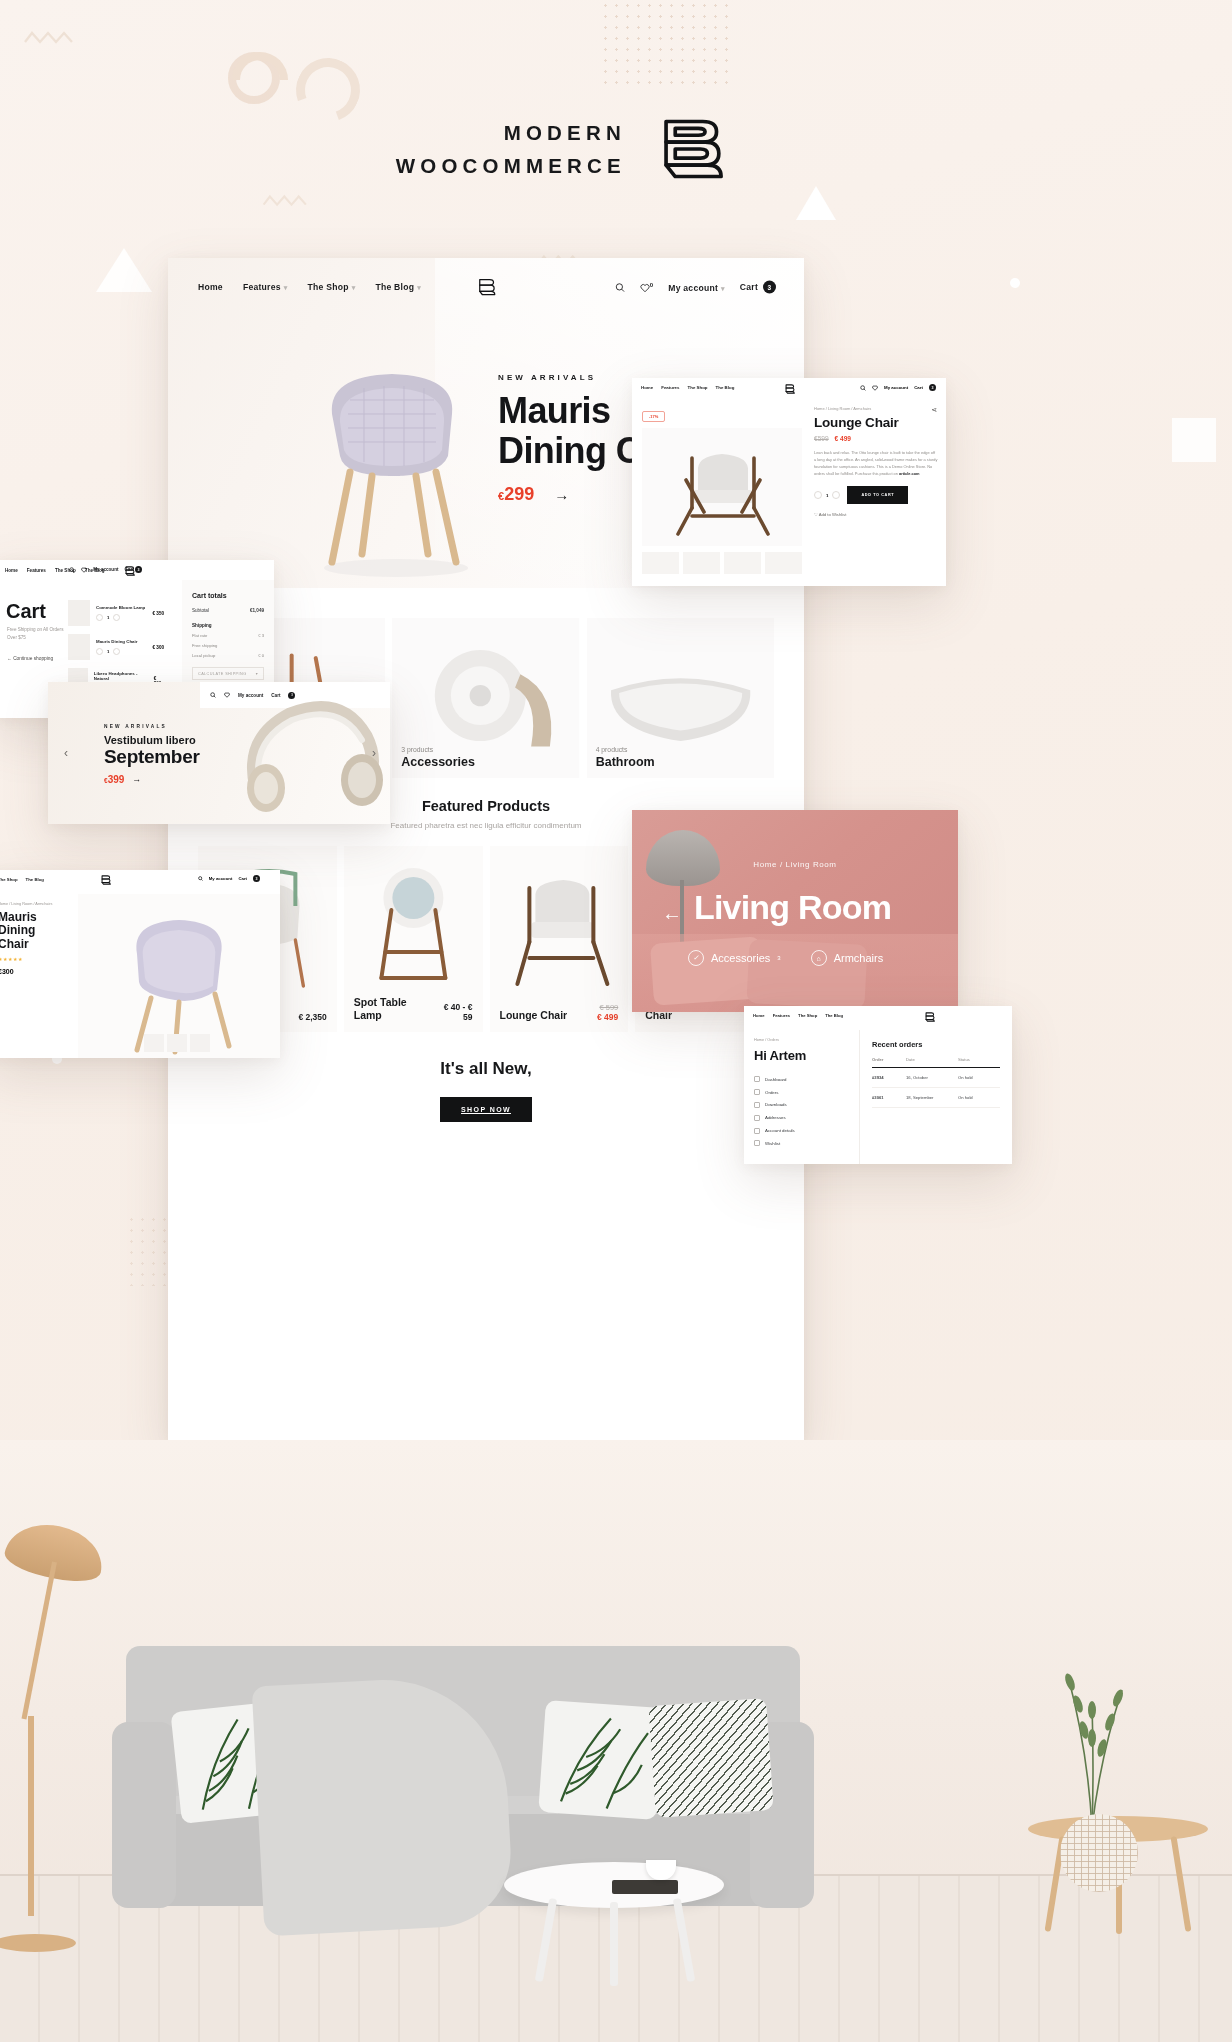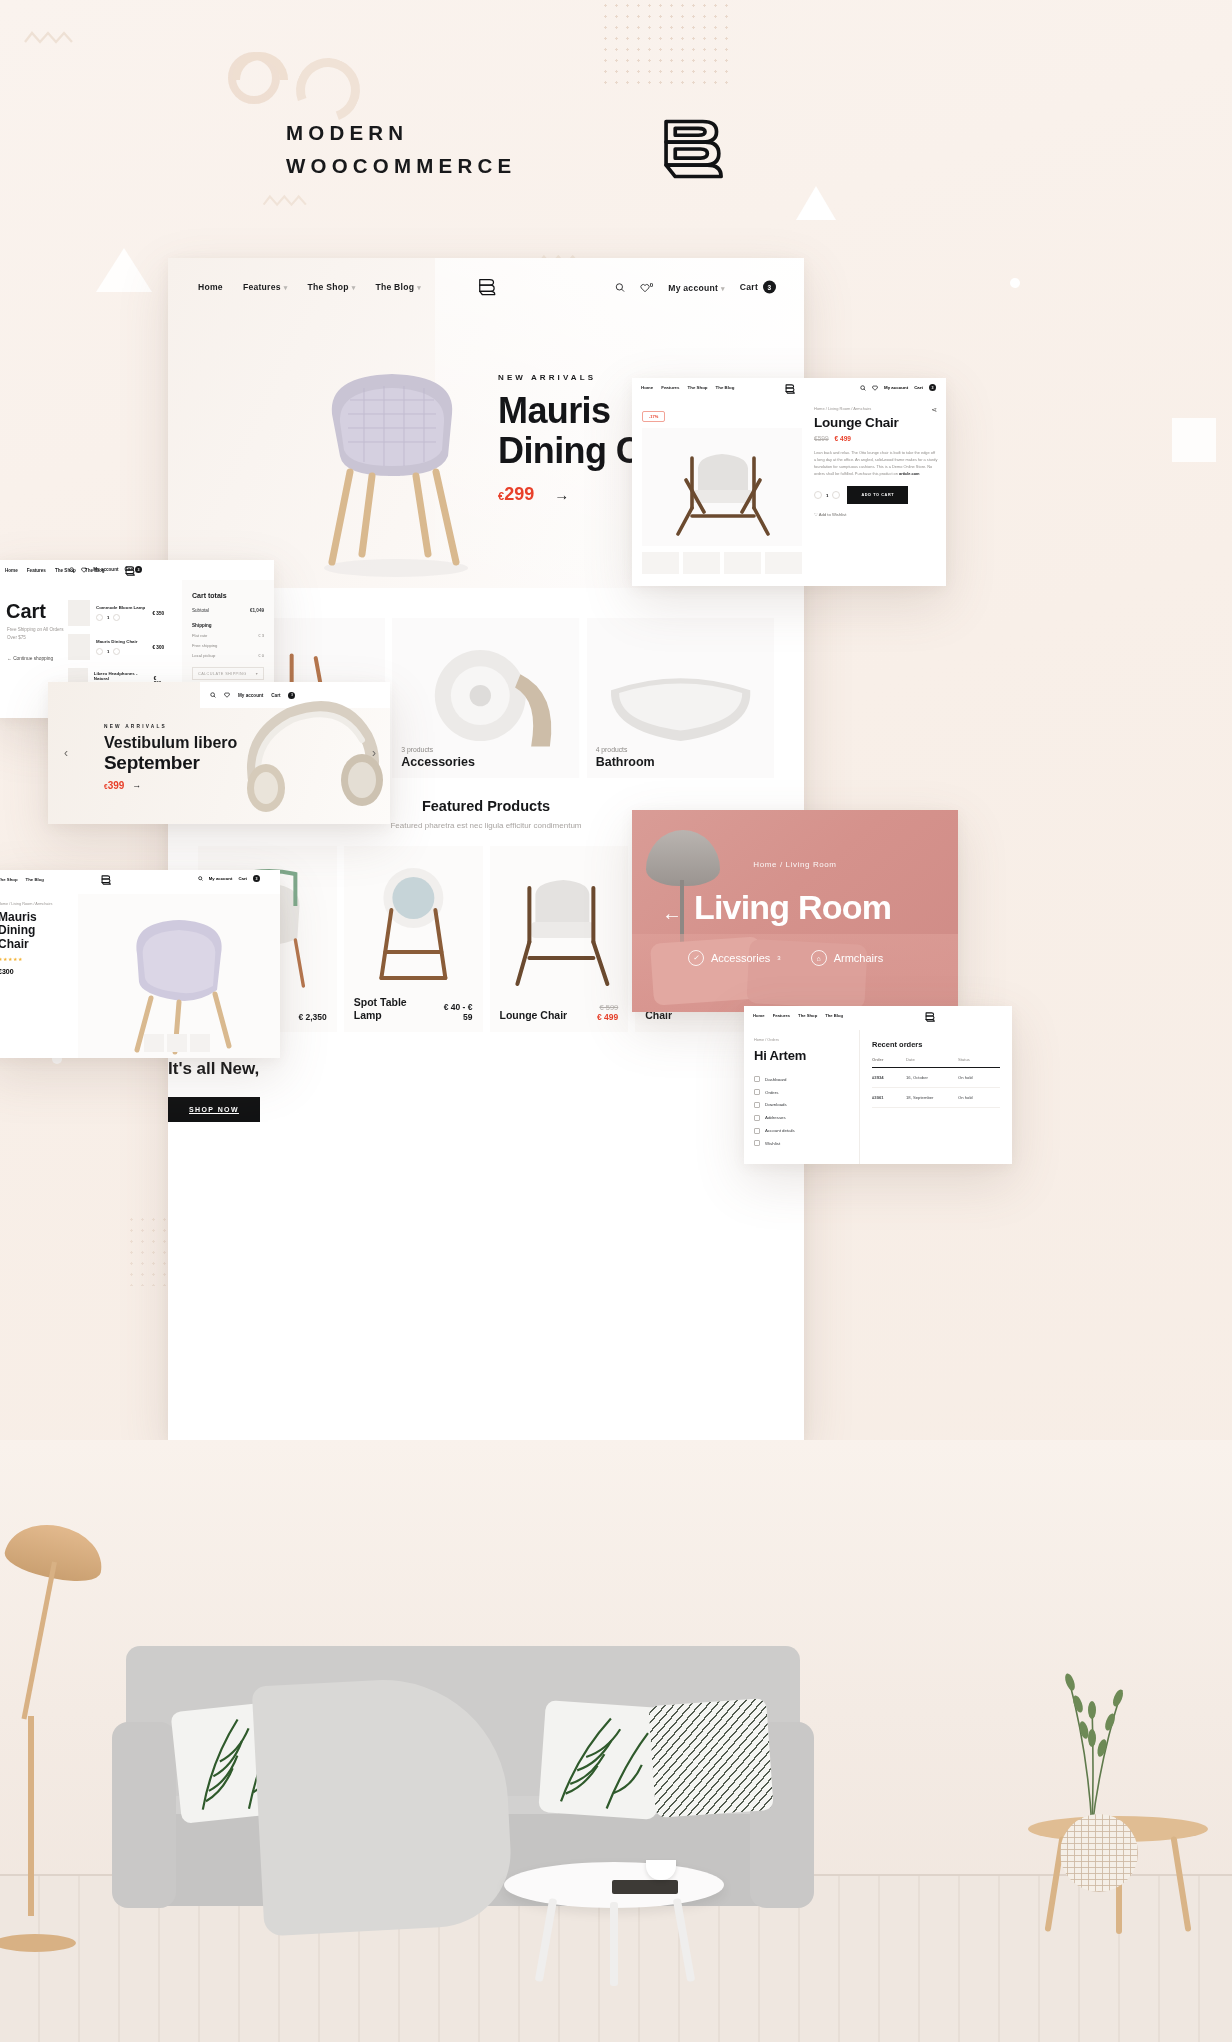--- a/index.html
+++ b/index.html
@@ -20,21 +20,21 @@
     background-image: radial-gradient(#e3cfc0 1.2px, transparent 1.3px);
     background-size: 11px 11px;
     opacity: .75;
   }
   .tri { width:0; height:0; }
   .zig { opacity:.55; }
 
   
   .title-block { position:absolute; left:286px; top:110px; width:440px;
                  display:flex; align-items:center; gap:26px; }
-  .title-text { flex:1; }
+  .title-text { text-align:right; flex:1; }
   .title-text div {
     font-size: 20.5px; letter-spacing: 5.2px; font-weight: 700;
     color: #18191b; line-height: 1.62; white-space: nowrap;
   }
   .logo-big { width:74px; height:78px; flex:0 0 auto; }
 
   
   .panel { position:absolute; background:#fff;
            box-shadow: 0 18px 48px rgba(120,95,80,.16), 0 3px 12px rgba(120,95,80,.07); }
 
@@ -92,21 +92,21 @@
   .prod-price .old { display:block; color:#b5b1ae; text-decoration:line-through;
                      font-weight:400; font-size:7.5px;}
   .prod-price .new { color:#e8402a; }
   .sale-tag { position:absolute; left:9px; top:9px; border:1px solid #f09a8c;
               color:#e8402a; font-size:6px; padding:2px 5px; border-radius:2px;
               font-weight:700; }
   .swatches { position:absolute; right:9px; top:9px; display:flex; gap:3px; }
   .swatch { width:5px; height:5px; border-radius:50%; }
   .stars { color:#f3b43a; font-size:6px; letter-spacing:.5px; }
 
-  .allnew { position:absolute; left:0; top:800px; width:100%; }
+  .allnew { position:absolute; left:0; top:800px; width:100%; text-align:center; }
   .allnew h2 { font-size:17px; font-weight:700; color:#17181a; line-height:1.28; }
   .allnew p { font-size:8.2px; color:#9e9a97; line-height:1.75; margin-top:13px; }
   .shopnow { display:inline-block; margin-top:17px; background:#121314; color:#fff;
              font-size:7px; letter-spacing:1.4px; font-weight:700; padding:9px 21px; }
 
   
   #cartwin { left:-4px; top:560px; width:278px; height:158px; }
   .cw-nav { display:flex; align-items:center; height:20px; padding:0 9px; gap:9px; }
   .cw-nav a { font-size:4.6px; color:#1b1c1e; text-decoration:none; font-weight:600;}
   .cw-logo { position:absolute; left:128px; top:5px; }
@@ -150,21 +150,21 @@
             text-align:center; padding:6px 0; letter-spacing:.8px; font-weight:700;}
 
   
   #hpwin { left:48px; top:682px; width:342px; height:142px;
            background: linear-gradient(105deg,#f5efe9 0%,#f9f5f1 55%,#fdfbf9 100%); }
   .hp-nav { position:absolute; right:0; top:0; width:190px; height:26px;
             background:#fff; display:flex; align-items:center; gap:8px; padding-left:10px;}
   .hp-nav span { font-size:4.6px; font-weight:600; color:#1b1c1e;}
   .hp-copy { position:absolute; left:56px; top:42px; }
   .hp-eyebrow { font-size:4.8px; letter-spacing:2.2px; font-weight:700; color:#1b1c1e;}
-  .hp-sub { font-size:16px; font-weight:600; color:#17181a; margin-top:5px; }
+  .hp-sub { font-size:11px; font-weight:600; color:#17181a; margin-top:5px; }
   .hp-h1 { font-size:19px; font-weight:700; color:#141518; line-height:1.05;
            margin-top:1px; letter-spacing:-.3px;}
   .hp-price { margin-top:7px; font-size:10px; font-weight:700; color:#e8402a;
               display:flex; align-items:center; gap:8px; }
   .hp-price .cur { font-size:6.5px; }
   .hp-price i { color:#1b1c1e; font-style:normal; font-size:9px; }
   .hp-arrow { position:absolute; top:50%; transform:translateY(-50%);
               font-size:12px; color:#6f6c69; }
 
   

